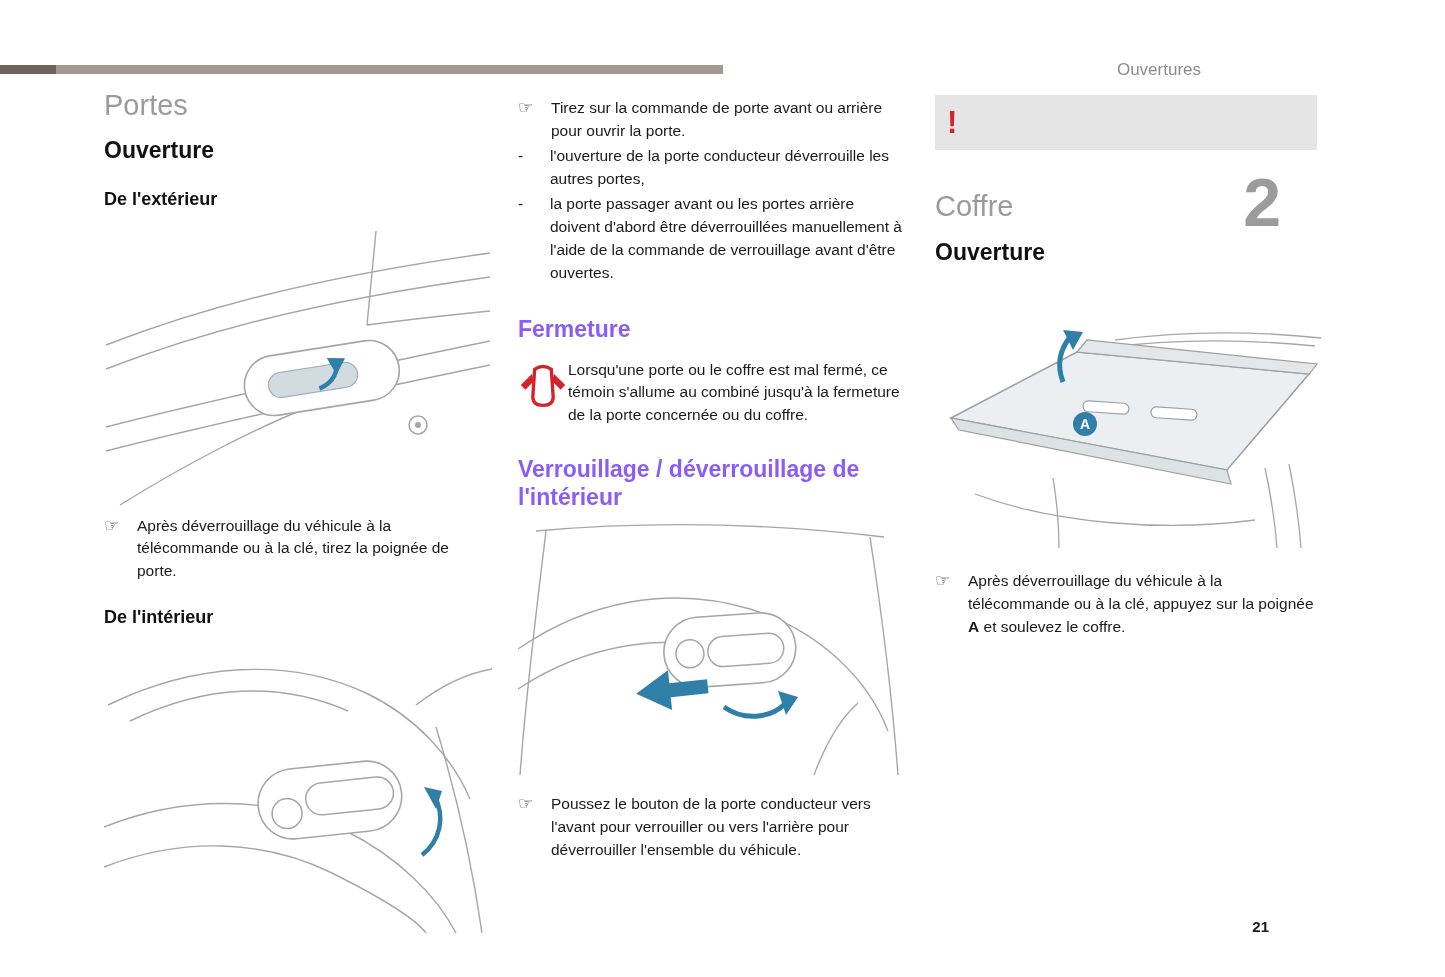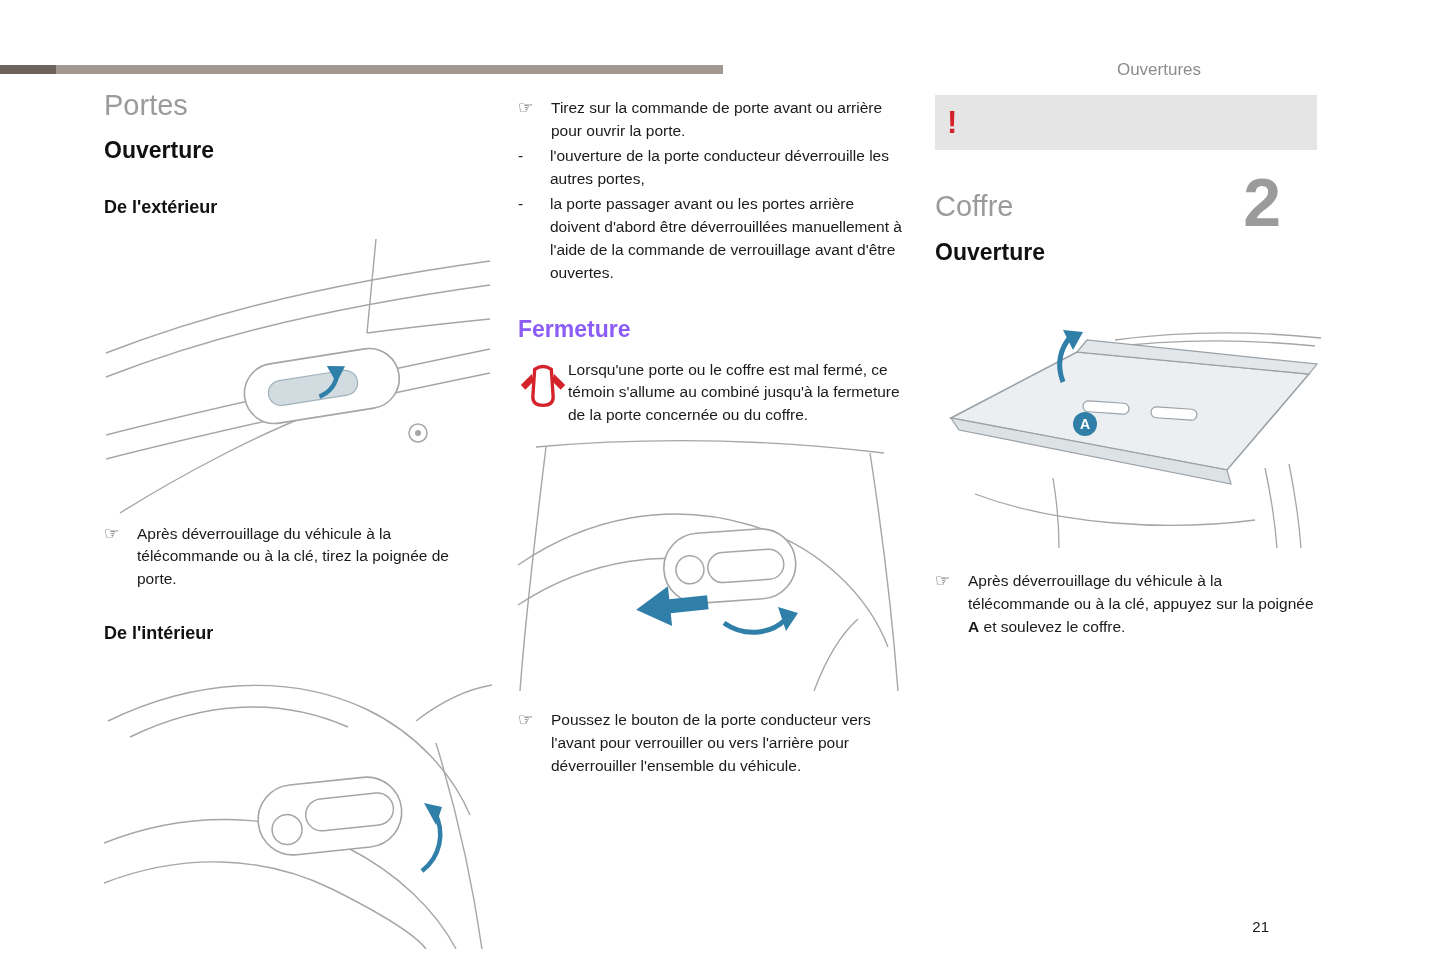--- a/index.html
+++ b/index.html
@@ -10,30 +10,30 @@
     font-family:"Liberation Sans","DejaVu Sans",sans-serif;
     color:#1a1a1a;
     overflow:hidden;
   }
   
   .top-bar{position:absolute;left:0;top:65px;width:723px;height:9px;display:flex;}
   .top-bar .seg-dark{width:56px;background:#6e635b;}
   .top-bar .seg-light{flex:1;background:#a29890;}
   .header-label{position:absolute;top:60px;right:130px;font-size:17px;color:#8c8c8c;}
   .chapter-number{position:absolute;top:168px;right:50px;font-size:68px;font-weight:bold;color:#9b9b9b;line-height:1;}
-  .page-number{position:absolute;right:62px;bottom:42px;font-size:15px;font-weight:normal;color:#1a1a1a;}
+  .page-number{position:absolute;right:62px;bottom:42px;font-size:15px;font-weight:bold;color:#1a1a1a;}
 
   .col{position:absolute;top:89px;}
   .col1{left:104px;width:388px;}
   .col2{left:518px;width:384px;}
   .col3{left:935px;width:382px;}
 
   .page-title{font-size:29px;font-weight:400;color:#9b9b9b;margin:0;line-height:1.15;}
   .h-bold{font-size:23px;font-weight:700;color:#111;margin:15px 0 0;line-height:1.2;}
-  .h-sub{font-size:18px;font-weight:700;color:#111;margin:32px 0 0;line-height:1.2;}
+  .h-sub{font-size:18px;font-weight:700;color:#111;margin:24px 0 0;line-height:1.2;}
   .h-mid{font-size:23px;font-weight:700;color:#8b5cf6;line-height:1.22;margin:0;}
 
   .body-text{font-size:15.5px;line-height:1.48;margin:0;color:#1a1a1a;}
 
   .note{display:flex;gap:11px;align-items:flex-start;}
   .pointer{font-size:17px;line-height:1.35;flex:0 0 22px;color:#333;}
   .dash-row{display:flex;gap:18px;align-items:flex-start;margin-top:2px;}
   .dash{flex:0 0 14px;font-size:15.5px;line-height:1.48;}
 
   .illus{display:block;}
@@ -145,20 +145,21 @@
         <g stroke="#d4232a" stroke-width="3.6" fill="none" stroke-linecap="round" stroke-linejoin="round">
           <path d="M18,10 Q27,4 36,10"></path>
           <path d="M18,10 L16,40 Q16,49 27,49 Q38,49 38,40 L36,10"></path>
         </g>
         <polygon points="15,15 3,27 8,32 17,23" fill="#d4232a"></polygon>
         <polygon points="39,15 51,27 46,32 37,23" fill="#d4232a"></polygon>
       </svg>
       <p class="body-text">Lorsqu'une porte ou le coffre est mal fermé, ce témoin s'allume au combiné jusqu'à la fermeture de la porte concernée ou du coffre.</p>
     </div>
 
+    <h2 class="h-mid mt28">Verrouillage / déverrouillage de l'intérieur</h2>
 
     <svg class="illus illus3" viewBox="0 0 384 252" width="384" height="252">
       <g fill="none" stroke="#a6a6a6" stroke-width="1.4">
         <path d="M18,8 C130,-2 250,0 366,14"></path>
         <path d="M28,8 C18,90 8,170 2,252"></path>
         <path d="M352,14 C364,92 374,172 380,252"></path>
         <path d="M0,126 C70,78 152,62 232,86 C302,108 350,156 370,208"></path>
         <path d="M0,166 C70,120 150,108 224,130"></path>
         <path d="M296,252 C308,220 322,196 340,180"></path>
       </g>

